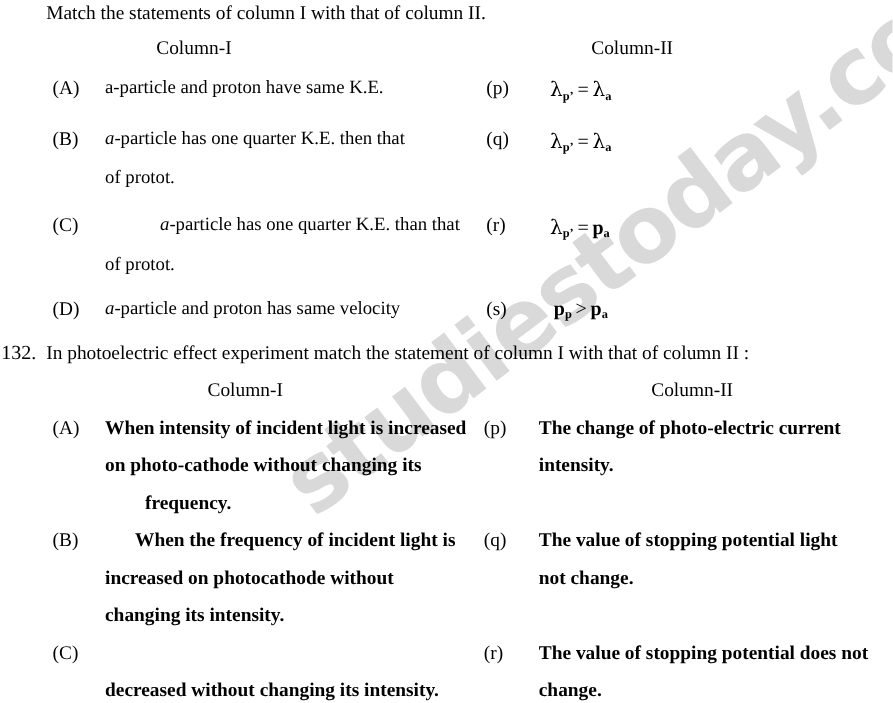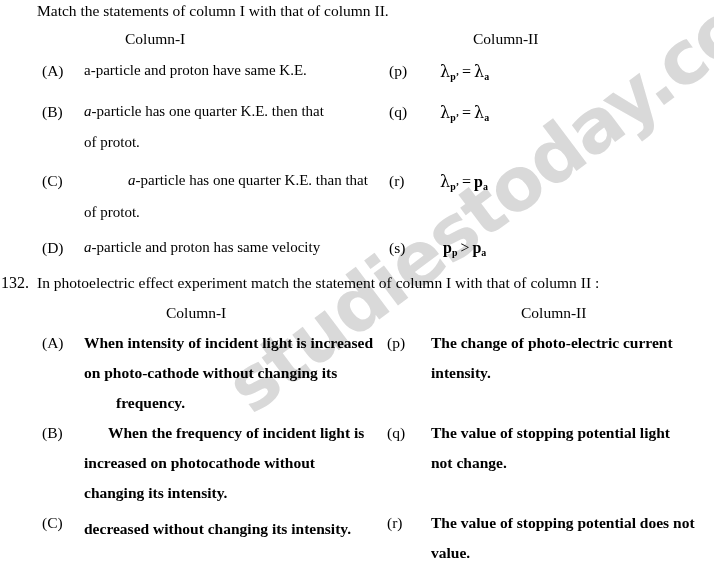--- a/index.html
+++ b/index.html
@@ -141,18 +141,18 @@
 
   <div class="abs tag" style="left:42px; top:424px;">(B)</div>
   <div class="abs stmt-b" style="left:84px; top:424px;margin-left:24px;">When the frequency of incident light is</div>
   <div class="abs stmt-b" style="left:84px; top:454px;">increased on photocathode without</div>
   <div class="abs stmt-b" style="left:84px; top:484px;">changing its intensity.</div>
   <div class="abs tag" style="left:387px; top:424px;">(q)</div>
   <div class="abs stmt-b" style="left:431px; top:424px;">The value of stopping potential light</div>
   <div class="abs stmt-b" style="left:431px; top:454px;">not change.</div>
 
   <div class="abs tag" style="left:42px; top:514px;">(C)</div>
-  <div class="abs stmt-b" style="left:84px; top:520px;">decreased without changing its intensity.</div>
+  <div class="abs stmt-b" style="left:84px; top:544px;">decreased without changing its intensity.</div>
   <div class="abs tag" style="left:387px; top:514px;">(r)</div>
   <div class="abs stmt-b" style="left:431px; top:514px;font-family:Liberation Serif, serif;">The value of stopping potential does not</div>
-  <div class="abs stmt-b" style="left:431px; top:544px;">value.</div>
+  <div class="abs stmt-b" style="left:431px; top:544px;">change.</div>
 
 </div>
 
 </body></html>

